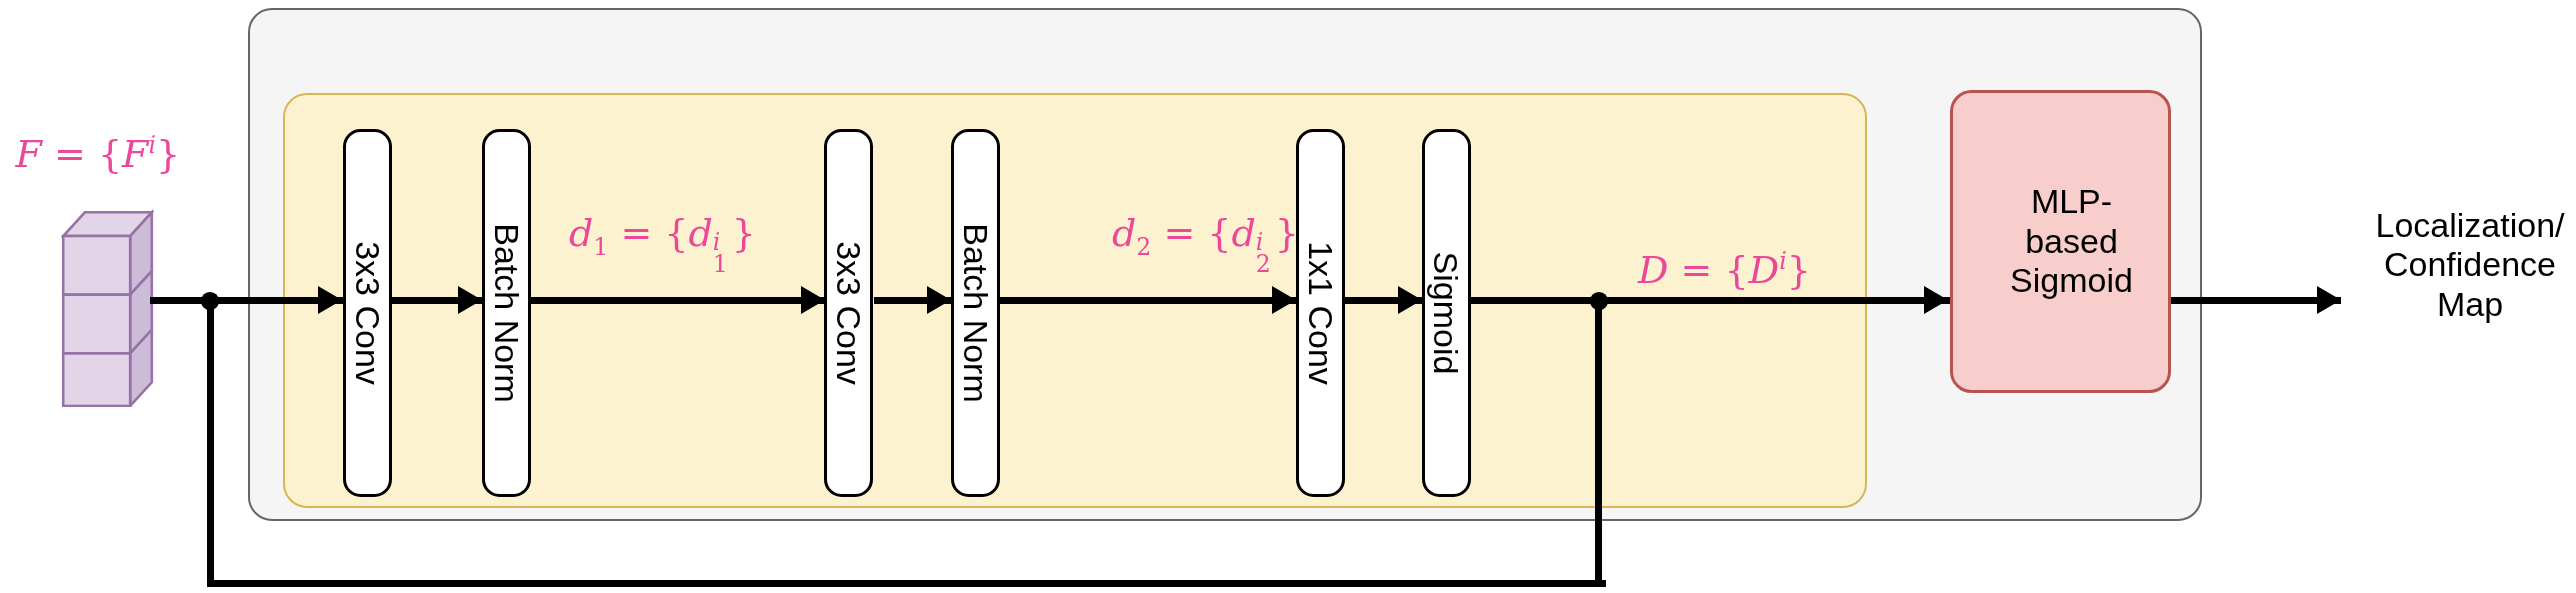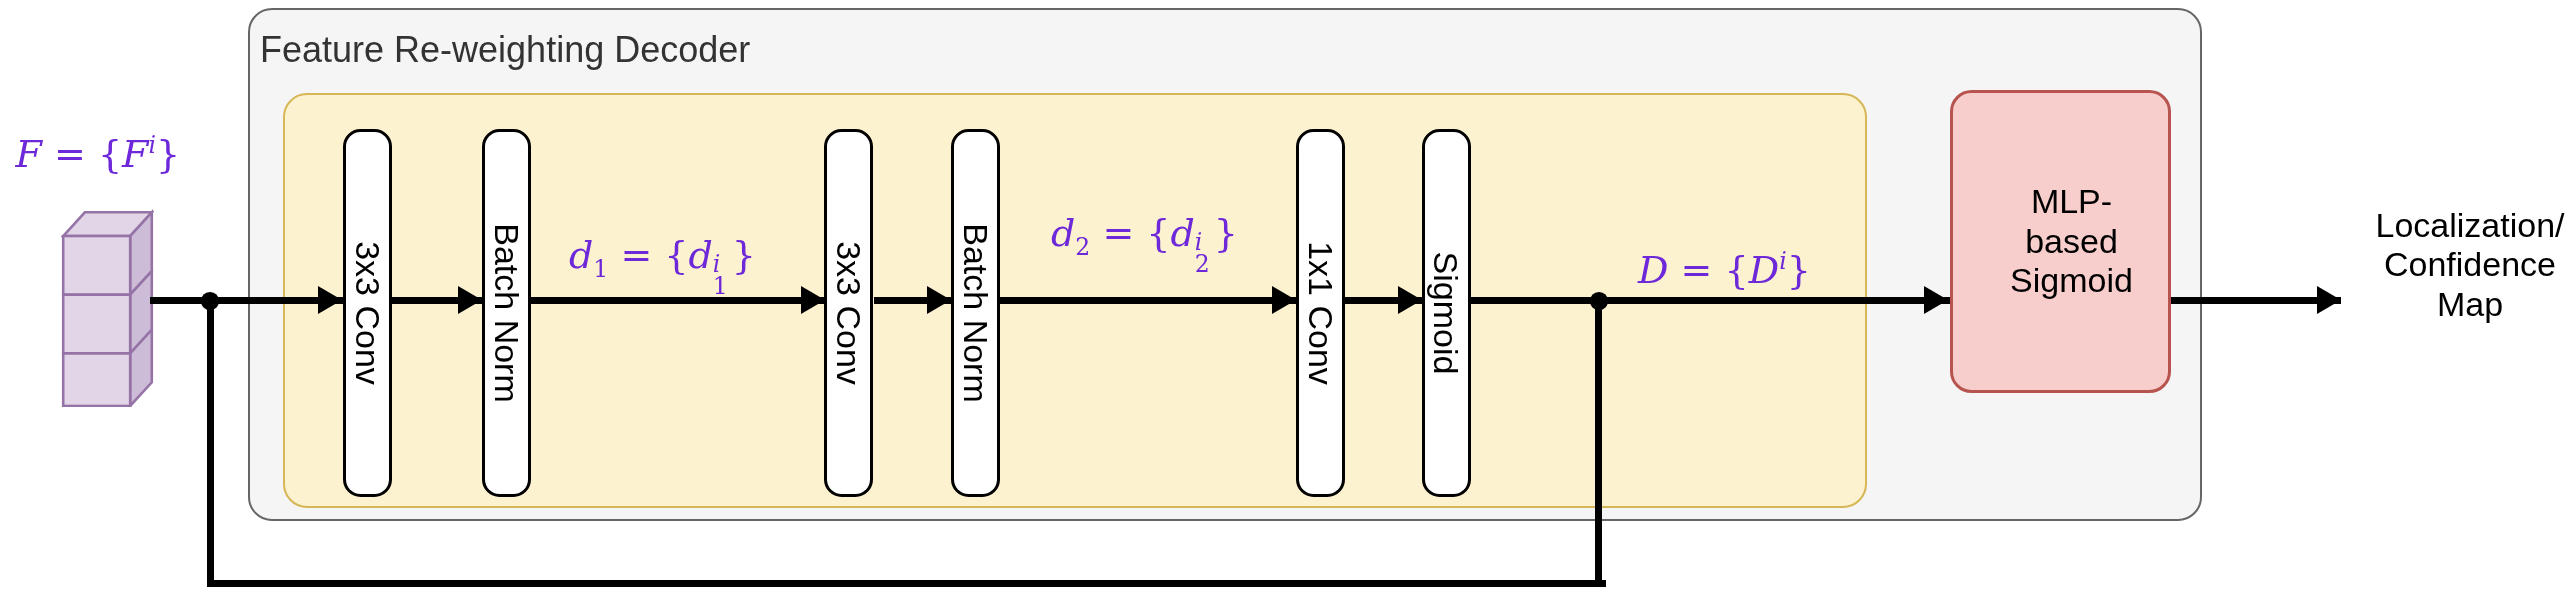--- a/index.html
+++ b/index.html
@@ -45,21 +45,21 @@
   .mlp-box .mlp-label{font-size:34px;color:#000000;line-height:1.16;}
 
   
   .out-text{
     position:absolute;left:2349px;top:206px;width:242px;
     text-align:center;font-size:34px;color:#000000;line-height:1.16;
   }
 
   
   .math{
-    position:absolute;color:#6d28d9;
+    position:absolute;color:#ec4899;
     font-family:"DejaVu Serif", serif;font-style:italic;
     font-size:38px;white-space:nowrap;line-height:1;
   }
   .math .up{font-style:italic;font-size:0.62em;vertical-align:super;}
   .math .dn{font-style:normal;font-size:0.62em;vertical-align:sub;}
   .math .op{font-style:normal;}
   .math .br{font-style:normal;}
   .math .stack{display:inline-block;position:relative;width:0.50em;vertical-align:baseline;}
   .math .stack .s-up{position:absolute;left:0;top:-0.62em;font-style:italic;font-size:0.62em;}
   .math .stack .s-dn{position:absolute;left:0;top:0.30em;font-style:normal;font-size:0.62em;}
@@ -96,21 +96,20 @@
       <polygon points="134,182 176,136 176,250 134,296" fill="#cdbcd8" stroke="#9673a6" stroke-width="5"></polygon>
       <polygon points="134,296 176,250 176,352 134,398" fill="#cdbcd8" stroke="#9673a6" stroke-width="5"></polygon>
 
       <rect x="4" y="68" width="130" height="114" fill="#e1d5e7" stroke="#9673a6" stroke-width="5"></rect>
       <rect x="4" y="182" width="130" height="114" fill="#e1d5e7" stroke="#9673a6" stroke-width="5"></rect>
       <rect x="4" y="296" width="130" height="102" fill="#e1d5e7" stroke="#9673a6" stroke-width="5"></rect>
     </svg>
   </div>
 
   <div class="outer-box"></div>
-  <div class="outer-title">Feature Re-weighting Decoder</div>
 
   <div class="inner-box"></div>
 
   <div class="wire h-wire" style="left:150px;top:297px;width:201px;"></div>
   <div class="node-dot" style="left:201px;top:292px;"></div>
   <div class="arrow-head" style="left:318px;top:286px;"></div>
 
   <div class="wire h-wire" style="left:392px;top:297px;width:90px;"></div>
   <div class="arrow-head" style="left:458px;top:286px;"></div>
 
@@ -149,25 +148,25 @@
   <div class="proc-block" style="left:951px;">
     <span class="vlabel">Batch Norm</span>
   </div>
   <div class="proc-block" style="left:1296px;">
     <span class="vlabel">1x1 Conv</span>
   </div>
   <div class="proc-block" style="left:1422px;">
     <span class="vlabel">Sigmoid</span>
   </div>
 
-  <div class="math" style="left:569px;top:214px;margin-top:22px;">
+  <div class="math" style="left:569px;top:214px;">
     <span>d</span><span class="dn">1</span><span class="op">&nbsp;</span><span class="op">=</span><span class="op">&nbsp;</span><span class="br">{</span><span>d</span><span class="stack"><span class="s-up">i</span><span class="s-dn">1</span></span><span class="br">}</span>
   </div>
 
-  <div class="math" style="left:1051px;top:214px;text-align:center;">
+  <div class="math" style="left:1112px;top:214px;text-align:center;">
     <span>d</span><span class="dn">2</span><span class="op">&nbsp;</span><span class="op">=</span><span class="op">&nbsp;</span><span class="br">{</span><span>d</span><span class="stack"><span class="s-up">i</span><span class="s-dn">2</span></span><span class="br">}</span>
   </div>
 
   <div class="math" style="left:1638px;top:214px;margin-top:36px;">
     <span>D</span><span class="op">&nbsp;</span><span class="op">=</span><span class="op">&nbsp;</span><span class="br">{</span><span>D</span><span class="up">i</span><span class="br">}</span>
   </div>
 
   <div class="mlp-box">
     <div class="mlp-label">
       <div>MLP-</div>

